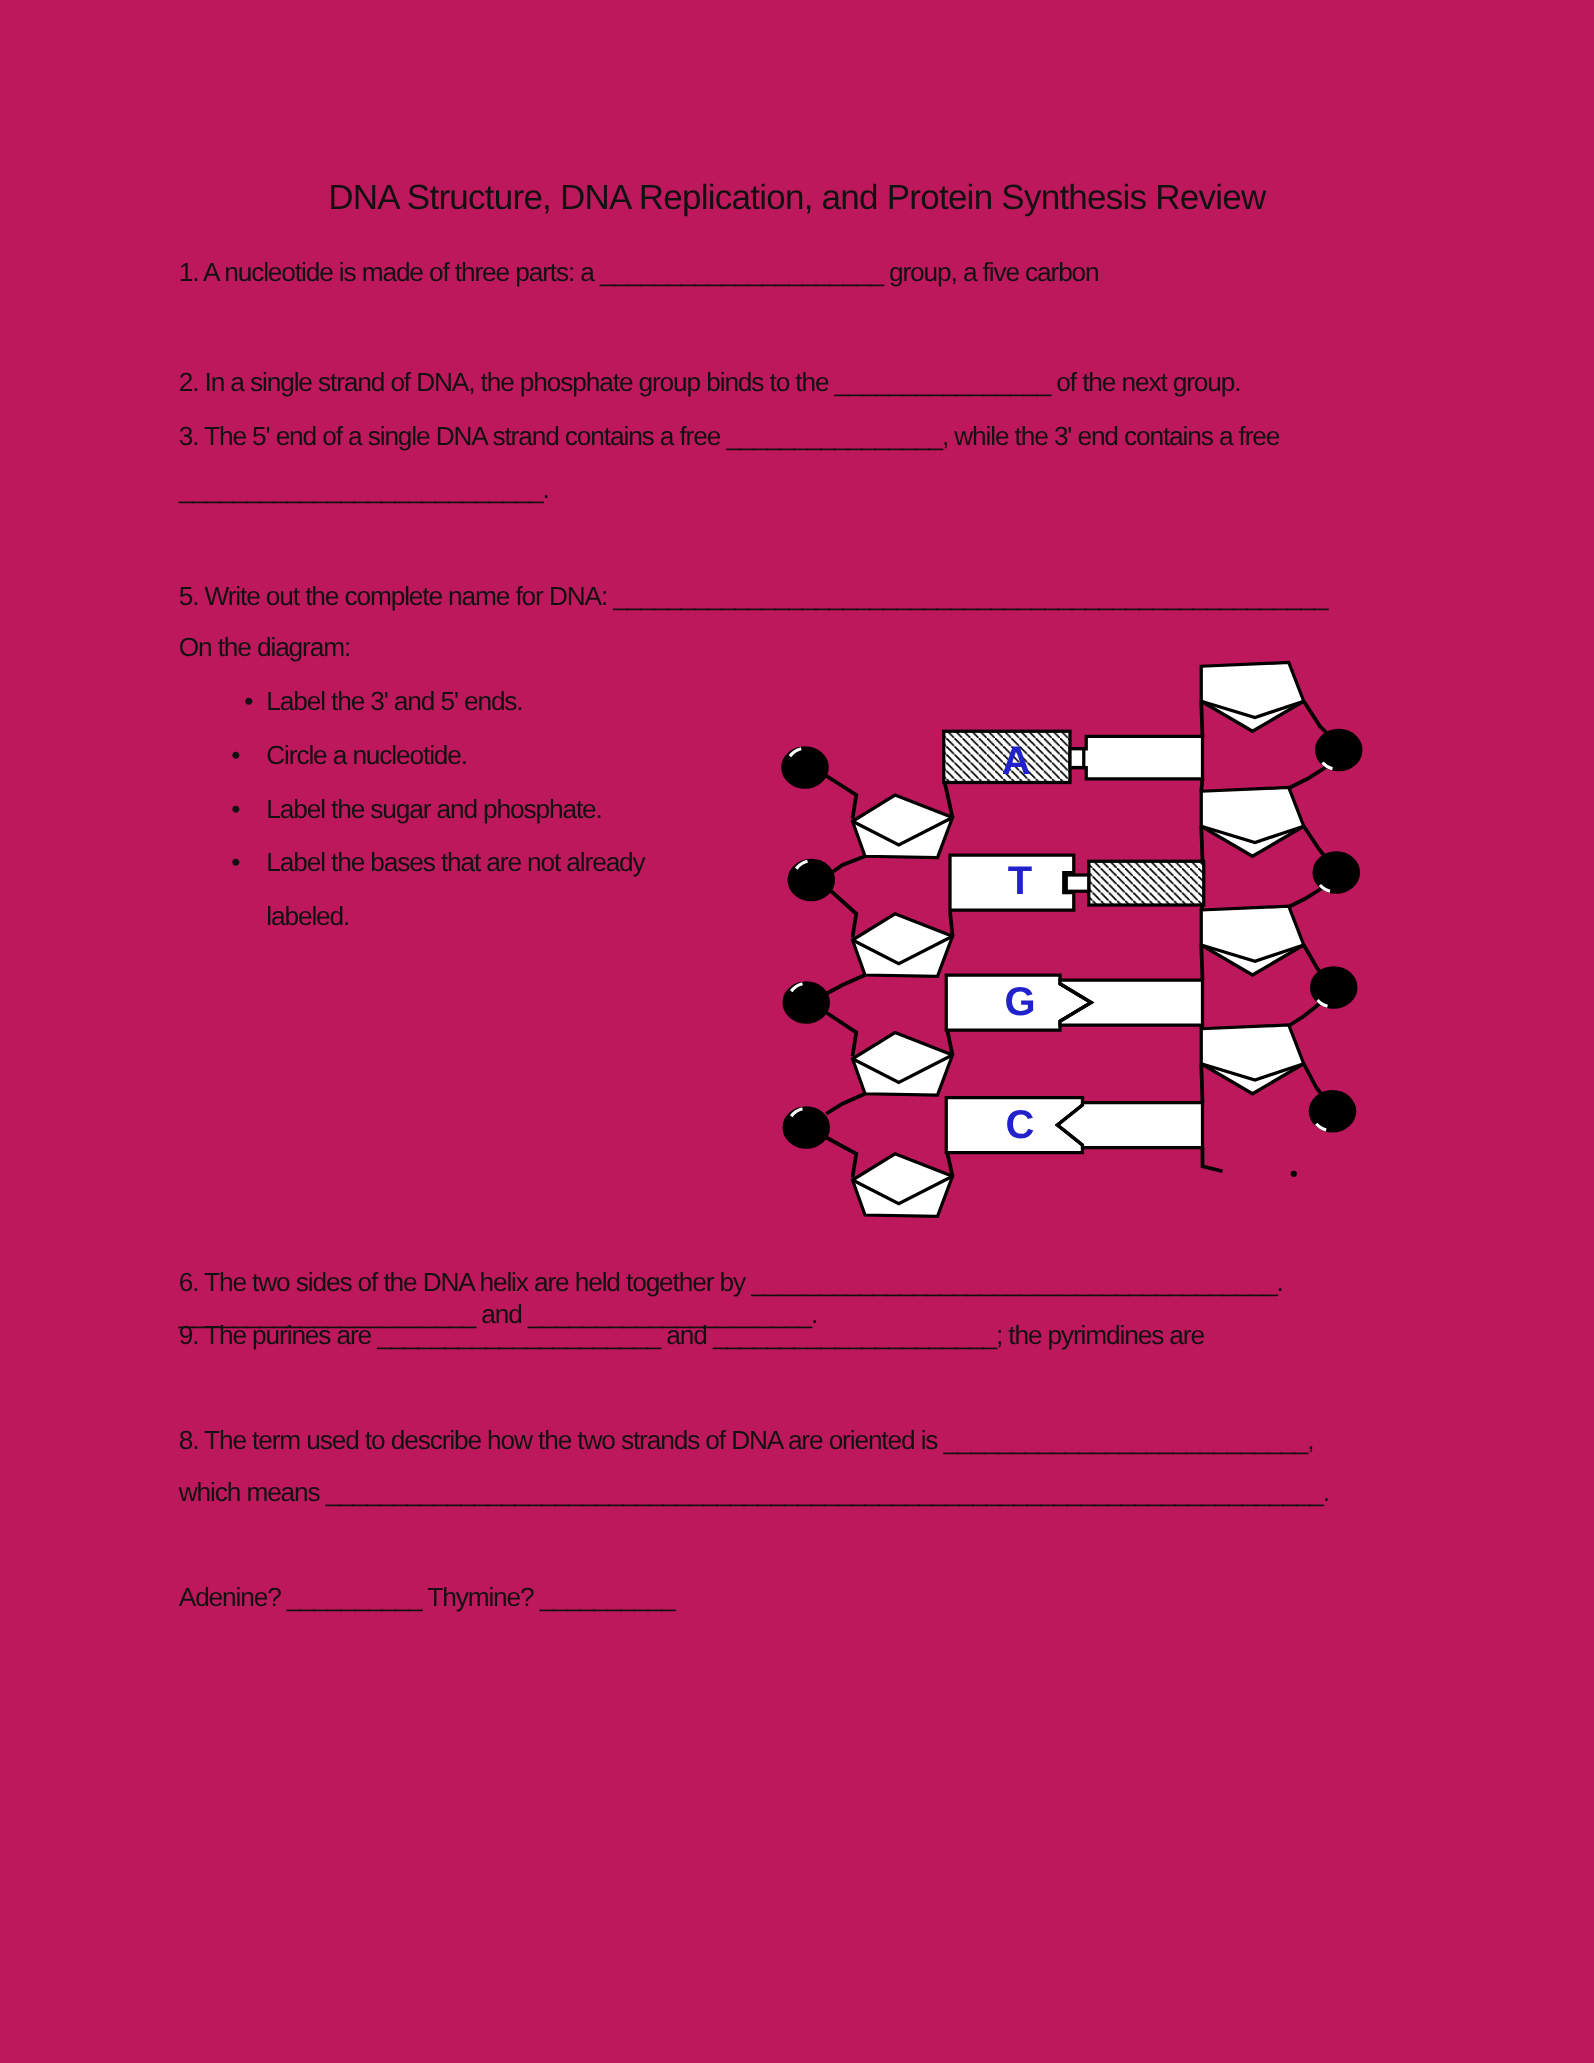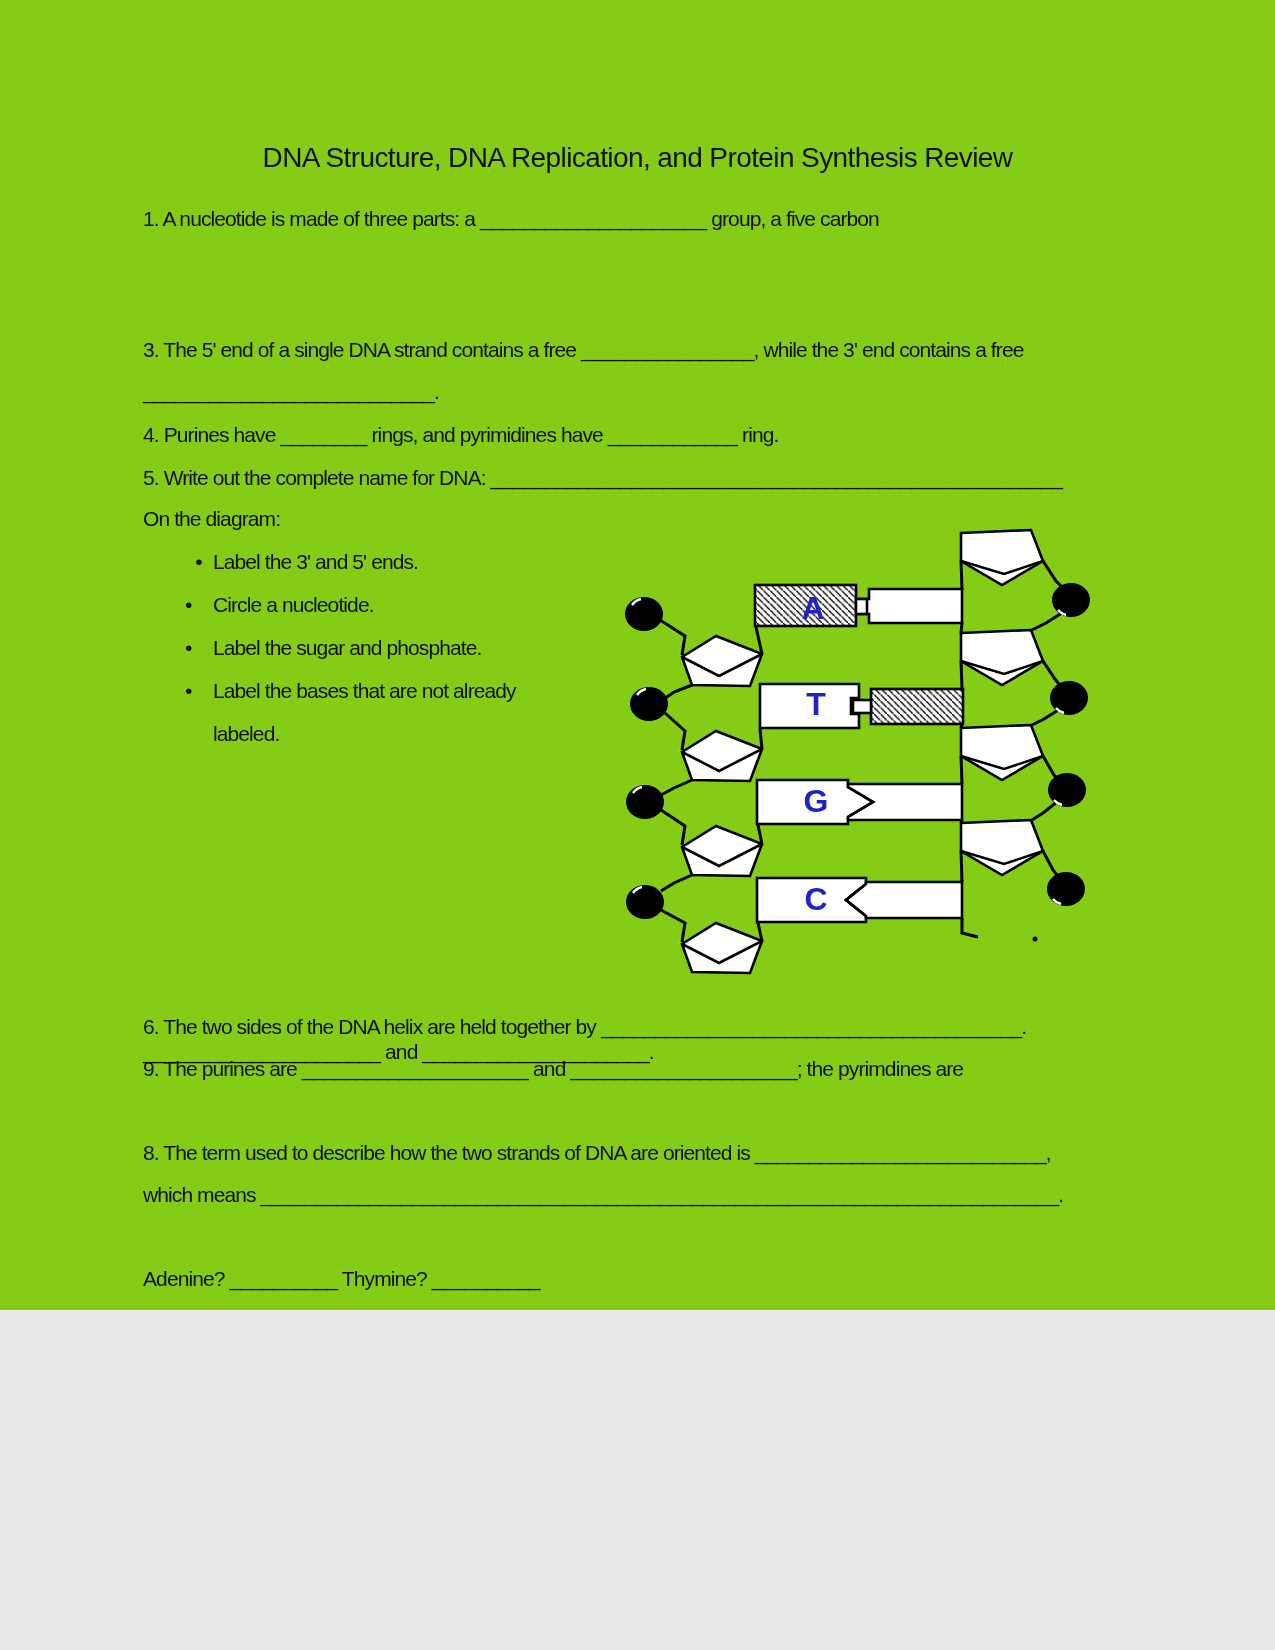--- a/index.html
+++ b/index.html
@@ -1,20 +1,20 @@
 <!DOCTYPE html>
 <html><head>
 <meta charset="utf-8">
 <style>
   html,body { margin:0; padding:0; background:#e8e8e8; }
   #page {
     position:relative;
-    width:1275px; height:1310px;
+    width:1275px; height:1650px;
     margin:0 auto;
-    background:#84cc16;
+    background:#be185d;
     font-family:"Liberation Sans", sans-serif;
     color:#111111;
     overflow:hidden;
   }
   .ln {
     position:absolute;
     left:143px;
     font-size:21px;
     line-height:24px;
     letter-spacing:-0.9px;
@@ -68,23 +68,23 @@
   }
 </style>
 </head>
 <body>
 
 <div id="page">
 
   <div class="ln" id="title-line">DNA Structure, DNA Replication, and Protein Synthesis Review</div>
 
   <div class="ln" id="q1a">1. A nucleotide is made of three parts: a _____________________ group, a five carbon</div>
+  <div class="ln" id="q2">2. In a single strand of DNA, the phosphate group binds to the ________________ of the next group.</div>
   <div class="ln" id="q3a">3. The 5' end of a single DNA strand contains a free ________________, while the 3' end contains a free</div>
   <div class="ln" id="q3b">___________________________.</div>
-  <div class="ln" id="q4">4. Purines have ________ rings, and pyrimidines have ____________ ring.</div>
   <div class="ln" id="q5">5. Write out the complete name for DNA: _____________________________________________________</div>
   <div class="ln" id="ondiag">On the diagram:</div>
 
   <div class="ln bullet" id="b1">
     <span class="bullet-dot">•</span><span>Label the 3' and 5' ends.</span>
   </div>
   <div class="ln bullet" id="b2">
     <span class="bullet-dot">•</span><span>Circle a nucleotide.</span>
   </div>
   <div class="ln bullet" id="b3">

